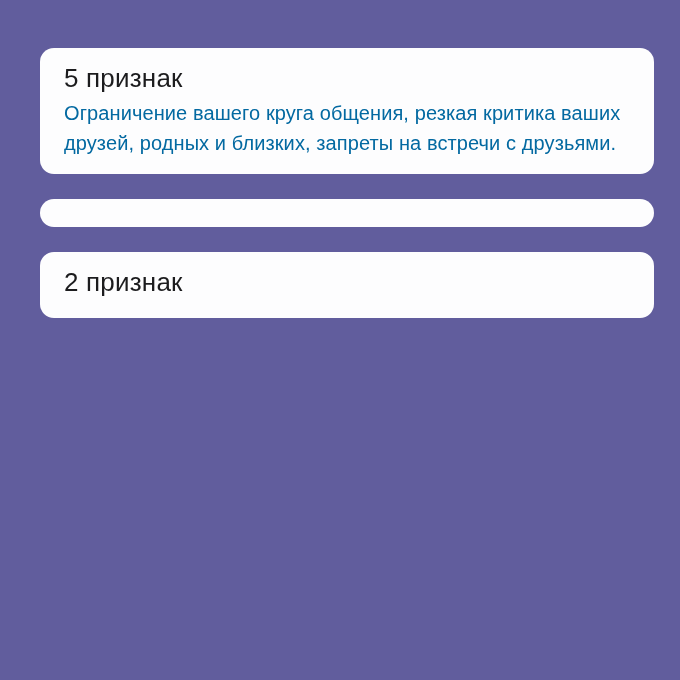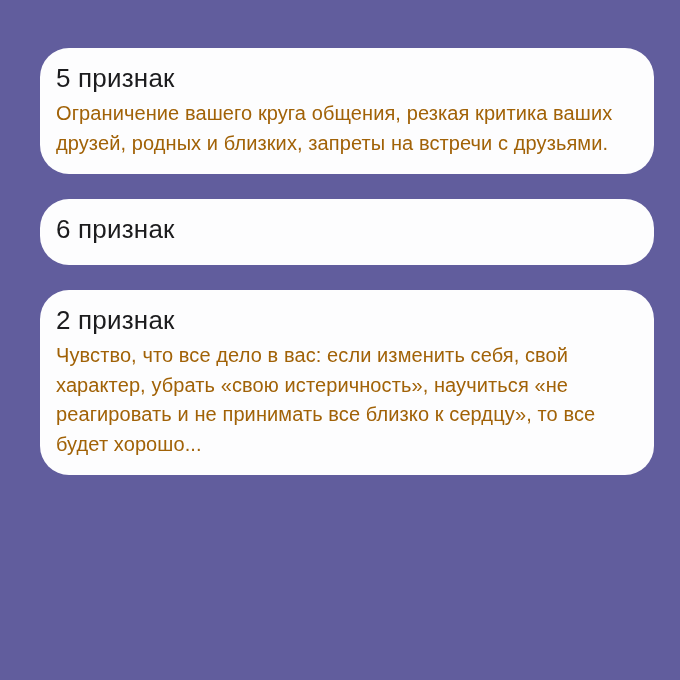--- a/index.html
+++ b/index.html
@@ -17,54 +17,52 @@
     width: 680px;
     height: 680px;
     box-sizing: border-box;
     padding: 48px 26px 18px 40px;
     display: flex;
     flex-direction: column;
     gap: 25px;
   }
   .card {
     background: #FDFDFE;
-    border-radius: 29px;
-    padding: 13px 26px 15px 16px;
+    border-radius: 14px;
+    padding: 13px 26px 15px 24px;
     color: #1C1C1E;
     box-sizing: border-box;
   }
   .card-title {
     font-size: 26px;
     font-weight: 500;
     line-height: 1.32;
     margin: 0 0 4px 0;
     letter-spacing: 0.2px;
     color: #1C1C1E;
   }
   .card-body {
     font-size: 20px;
     font-weight: 500;
     line-height: 1.48;
     margin: 0;
     letter-spacing: 0.1px;
-    color: #a16207;
+    color: #0369a1;
   }
 </style>
 </head>
 <body>
 
 <div class="page">
 
   <section class="card">
     <h2 class="card-title">5 признак</h2>
     <p class="card-body">Ограничение вашего круга общения, резкая критика ваших друзей, родных и близких, запреты на встречи с друзьями.</p>
   </section>
 
   <section class="card">
-    <h2 class="card-title">6 признак</h2>
   </section>
 
   <section class="card">
     <h2 class="card-title">2 признак</h2>
-    <p class="card-body">Чувство, что все дело в вас: если изменить себя, свой характер, убрать «свою истеричность», научиться «не реагировать и не принимать все близко к сердцу», то все будет хорошо...</p>
   </section>
 
 </div>
 
 </body></html>

